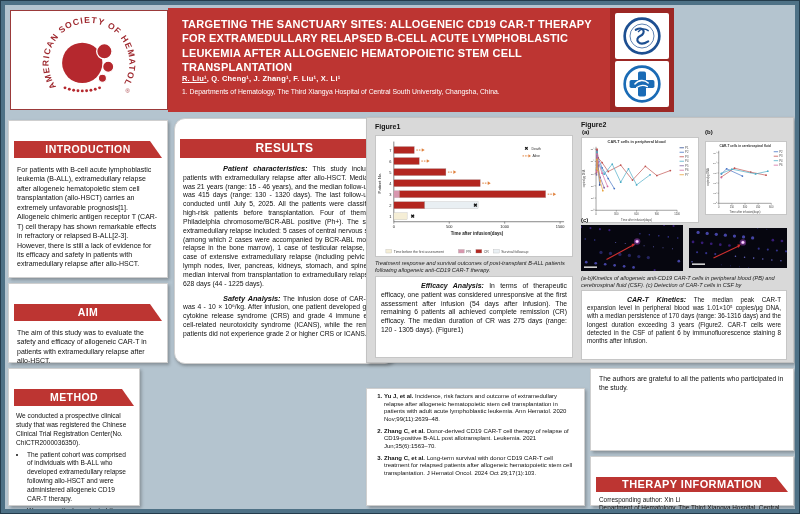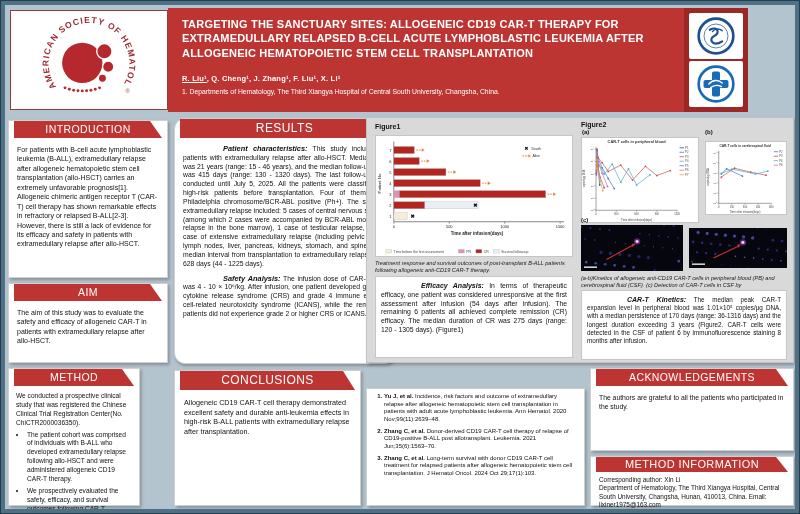--- a/index.html
+++ b/index.html
@@ -3,32 +3,32 @@
 <meta charset="utf-8">
 <style>
   * { margin:0; padding:0; box-sizing:border-box; }
   html,body { width:800px; height:514px; }
   body { font-family:"Liberation Sans", sans-serif; background:#8fa6b4; }
   .poster { position:relative; width:800px; height:514px; background:#b4c4cf; overflow:hidden; }
   .frame { position:absolute; inset:0; border:5px solid #4e7186; outline:1px solid #243c4c; outline-offset:-1px; pointer-events:none; z-index:60; }
 
   
   .ash-box { position:absolute; left:10px; top:10px; width:158px; height:100px; background:#fff; border:1px solid #9b3a3a; z-index:2; display:flex; align-items:center; justify-content:center; }
-  .header-red { position:absolute; left:168px; top:8px; width:580px; height:104px; background:#bd3532; }
+  .header-red { position:absolute; left:168px; top:8px; width:506px; height:104px; background:#bd3532; }
   .title { position:absolute; left:14px; top:9px; right:78px; color:#fff; font-weight:bold; font-size:11px; line-height:1.3; letter-spacing:.2px; }
   .authors { position:absolute; left:14px; top:66px; color:#fff; font-size:7.5px; font-weight:bold; letter-spacing:.2px; }
   .authors .ul { text-decoration:underline; }
   .affil { position:absolute; left:14px; top:80px; color:#fff; font-size:6.8px; }
   .logo-strip { position:absolute; right:0; top:0; width:64px; height:104px; background:#9c2724; }
   .logo-tile { position:absolute; left:5px; width:54px; height:46px; background:#fff; border-radius:2px; display:flex; align-items:center; justify-content:center; }
   .logo-tile.t1 { top:5px; } .logo-tile.t2 { top:53px; }
 
   
   .card { position:absolute; background:#fff; border:1px solid #cfcfcf; box-shadow:1.5px 2px 3px rgba(50,50,50,.35); }
-  .banner { margin:0 5px 2px 5px; height:17px; line-height:17px; background:#bd3532; color:#fff; font-weight:normal; text-align:center; font-size:10.5px; letter-spacing:.4px; clip-path:polygon(0 0, calc(100% - 12px) 0, 100% 100%, 0 100%); }
+  .banner { margin:20px 5px 2px 5px; height:17px; line-height:17px; background:#bd3532; color:#fff; font-weight:bold; text-align:center; font-size:10.5px; letter-spacing:.4px; clip-path:polygon(0 0, calc(100% - 12px) 0, 100% 100%, 0 100%); }
   .banner.lg { height:19px; line-height:19px; font-size:12px; }
   .txt { padding:5px 8px; font-size:7px; line-height:1.35; color:#111; }
   .txt p { margin-bottom:5px; }
   .just { text-align:justify; }
   .lead-bi { font-weight:bold; font-style:italic; font-size:7.4px;padding-left:40px; }
 
   .card.intro { left:8px; top:120px; width:160px; height:158px; }
   .card.aim { left:8px; top:283px; width:160px; height:80px; }
   .card.method { left:8px; top:368px; width:132px; height:138px; }
   .card.method .txt { font-size:6.6px; padding:4px 7px; }
@@ -140,24 +140,20 @@
   </div>
 
   <div class="card results">
     <div class="banner lg">RESULTS</div>
     <div class="txt just">
       <p><span class="lead-bi">Patient characteristics:</span> <span>This study included 7 patients with extramedullary relapse after allo-HSCT. Median age was 21 years (range: 15 - 46 years), and the median follow-up time was 415 days (range: 130 - 1320 days). The last follow-up was conducted until July 5, 2025. All the patients were classified as high-risk patients before transplantation. Four of them were Philadelphia chromosome/BCR-ABL positive (Ph+). The sites of extramedullary relapse included: 5 cases of central nervous system (among which 2 cases were accompanied by BCR-ABL molecular relapse in the bone marrow), 1 case of testicular relapse, and 1 case of extensive extramedullary relapse (including pelvic mass, lymph nodes, liver, pancreas, kidneys, stomach, and spine). The median interval from transplantation to extramedullary relapse was 628 days (44 - 1225 days).</span></p>
       <p><span class="lead-bi">Safety Analysis:</span> <span>The infusion dose of CAR-T cells was 4 - 10 × 10⁶/kg. After infusion, one patient developed grade 3 cytokine release syndrome (CRS) and grade 4 immune effector cell-related neurotoxicity syndrome (ICANS), while the remaining patients did not experience grade 2 or higher CRS or ICANS.</span></p>
     </div>
   </div>
 
-  <div class="card concl">
-    <div class="banner lg">CONCLUSIONS</div>
-    <div class="txt">Allogeneic CD19 CAR-T cell therapy demonstrated excellent safety and durable anti-leukemia effects in high-risk B-ALL patients with extramedullary relapse after transplantation.</div>
-  </div>
 
   <div class="figpanel">
     <div class="figlabel" style="left:8px; top:5px;">Figure1</div>
     <div class="whitebox" style="left:8px; top:17px; width:198px; height:122px;">
       <svg width="196" height="120" viewBox="0 0 198 120">
           <line x1="18" y1="5" x2="18" y2="86" stroke="#333" stroke-width="0.6"></line>
           <line x1="18" y1="86" x2="190" y2="86" stroke="#333" stroke-width="0.6"></line>
           <line x1="18" y1="86" x2="18" y2="88" stroke="#333" stroke-width="0.5"></line>
           <text x="18" y="92.5" font-size="4" text-anchor="middle" fill="#222">0</text>
           <line x1="74" y1="86" x2="74" y2="88" stroke="#333" stroke-width="0.5"></line>
@@ -469,26 +465,25 @@
 
   <div class="card refs">
     <ol id="ref-list">
         <li><b>Yu J, et al.</b> Incidence, risk factors and outcome of extramedullary relapse after allogeneic hematopoietic stem cell transplantation in patients with adult acute lymphoblastic leukemia. Ann Hematol. 2020 Nov;99(11):2639–48.</li>
         <li><b>Zhang C, et al.</b> Donor-derived CD19 CAR-T cell therapy of relapse of CD19-positive B-ALL post allotransplant. Leukemia. 2021 Jun;35(6):1563–70.</li>
         <li><b>Zhang C, et al.</b> Long-term survival with donor CD19 CAR-T cell treatment for relapsed patients after allogeneic hematopoietic stem cell transplantation. J Hematol Oncol. 2024 Oct 29;17(1):103.</li>
       </ol>
   </div>
 
   <div class="card ack">
-    <div class="banner">ACKNOWLEDGEMENTS</div>
     <div class="txt">The authors are grateful to all the patients who participated in the study.</div>
   </div>
 
   <div class="card contact">
-    <div class="banner">METHOD INFORMATION</div>
+    <div class="banner">THERAPY INFORMATION</div>
     <div class="txt">
       <div>Corresponding author: Xin Li</div>
       <div>Department of Hematology, The Third Xiangya Hospital, Central South University, Changsha, Hunan, 410013, China. Email: lixiner1975@163.com</div>
     </div>
   </div>
 
   <div class="frame"></div>
 </div>
 
 </body></html>

